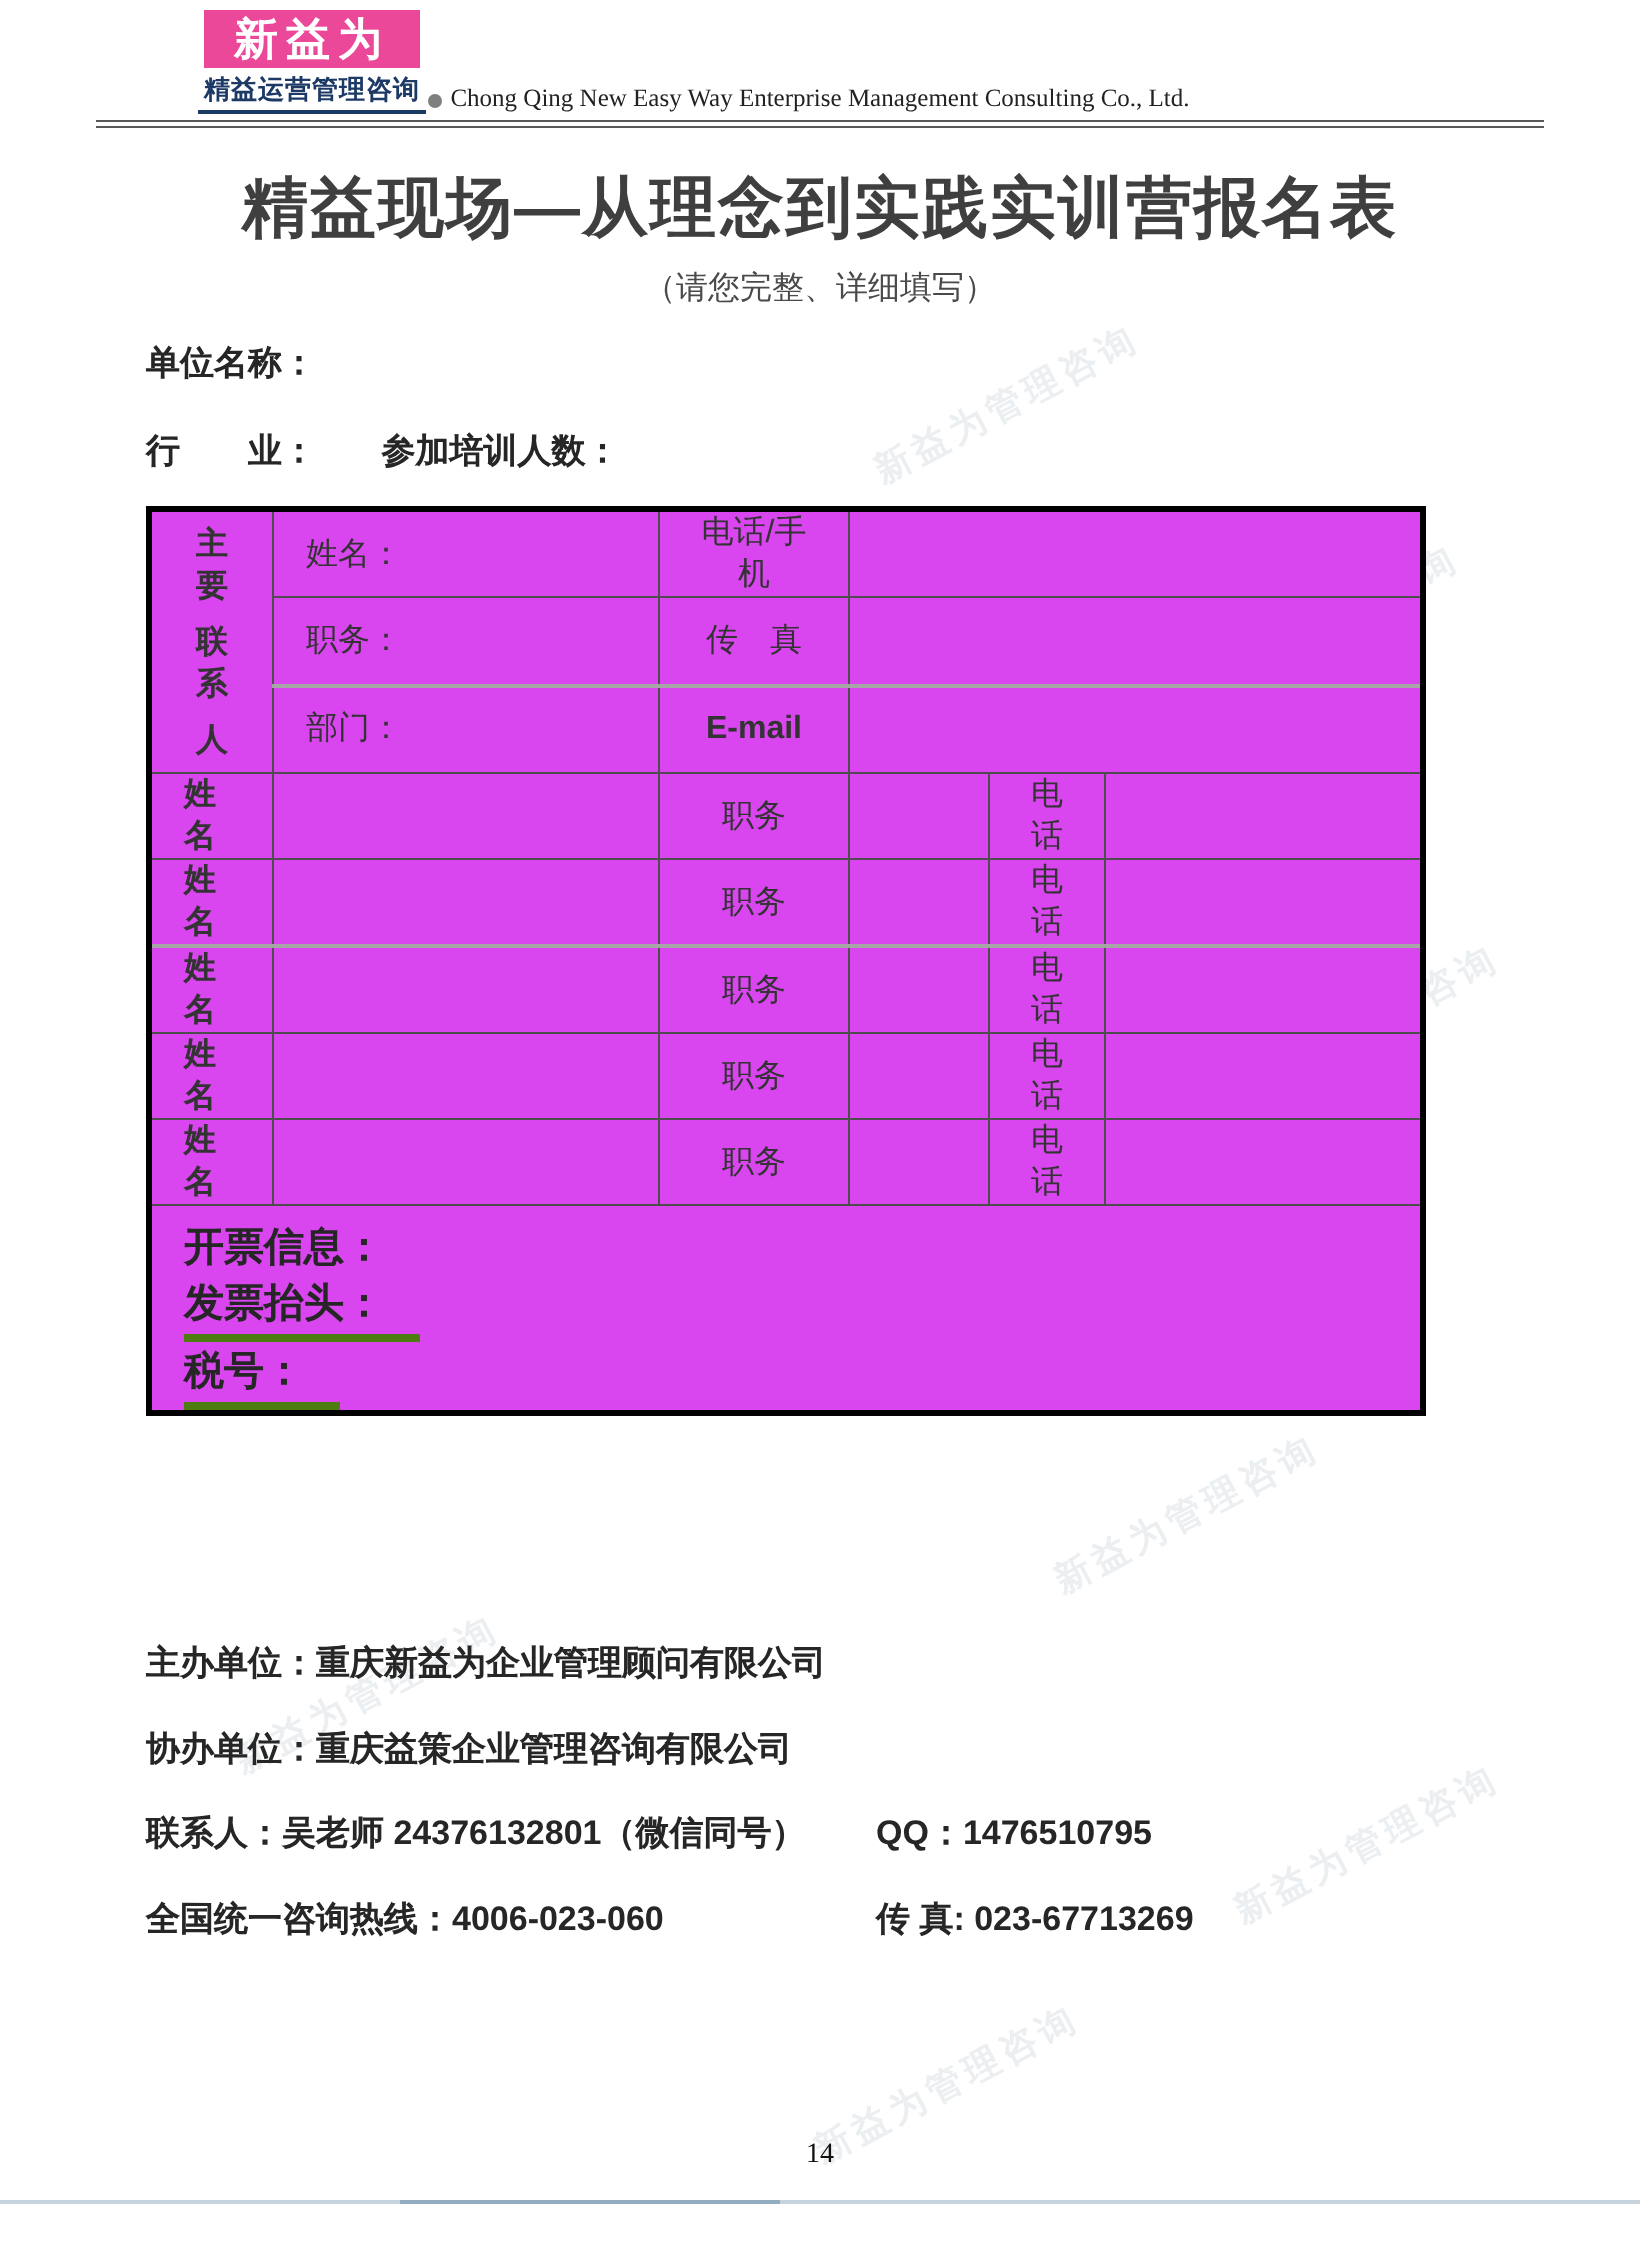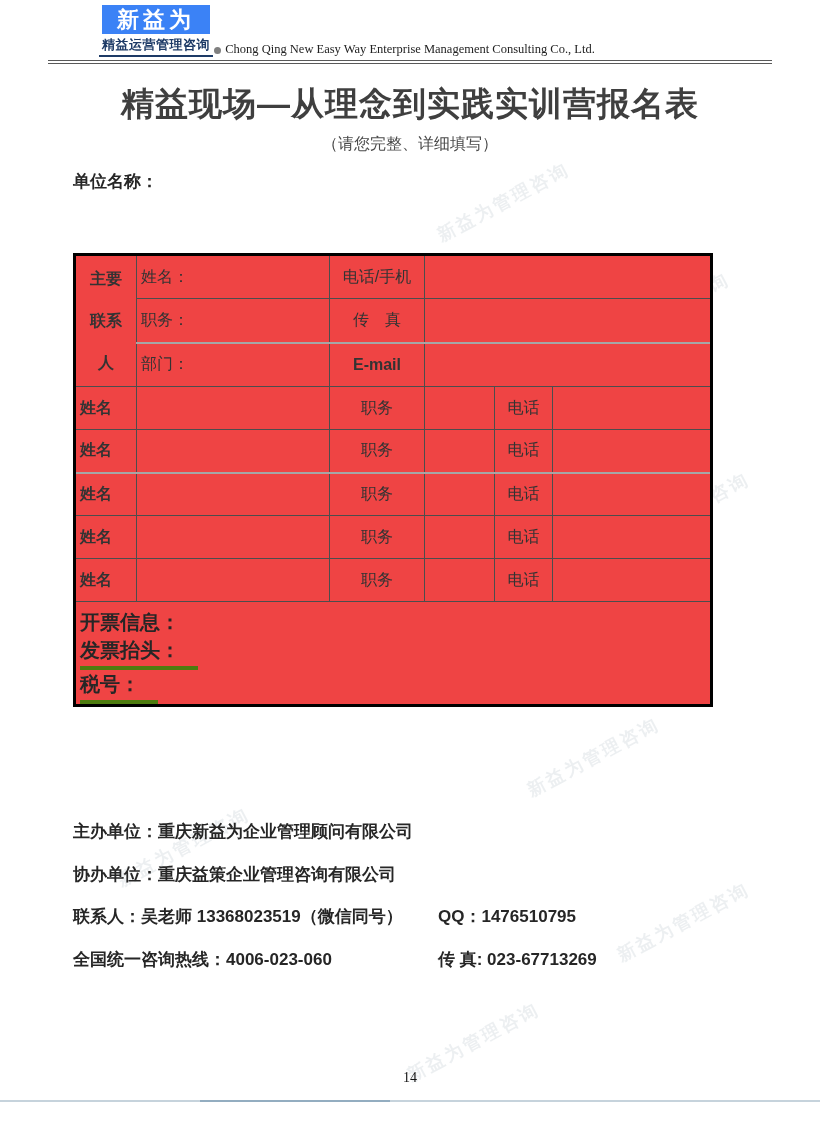--- a/index.html
+++ b/index.html
@@ -12,21 +12,21 @@
   }
   
   .wm {
     position:absolute; font-size:18px; font-weight:bold; letter-spacing:3px;
     color:#8fa0ac; opacity:0.16; transform:rotate(-28deg); white-space:nowrap;
     pointer-events:none;
   }
   
   .logo-box {
     position:absolute; left:102px; top:5px; width:108px; height:29px;
-    background:#3b82f6; color:#fff; display:flex; align-items:center; justify-content:center;
+    background:#ec4899; color:#fff; display:flex; align-items:center; justify-content:center;
     font-weight:bold; font-size:22px; letter-spacing:4px;
   }
   .logo-sub {
     position:absolute; left:99px; top:36px; width:114px;
     color:#1d3a66; font-weight:bold; font-size:13px; letter-spacing:0.5px;
     border-bottom:2px solid #1d3a66; padding-bottom:1px; text-align:center;
   }
   .logo-dot {
     position:absolute; left:214px; top:47px; width:7px; height:7px;
     background:#7f7f7f; border-radius:50%;
@@ -56,21 +56,21 @@
   .fl-company { top:170px; }
   .fl-industry { top:214px; }
   .fl-industry .participants { margin-left:28px; }
   
   table.reg {
     position:absolute; left:73px; top:253px; width:637px;
     border-collapse:collapse; table-layout:fixed;
     border:3px solid #000;
     font-size:16px; color:#333;
   }
-  table.reg td { border:1px solid #4d4d4d; padding:0 4px; background:#ef4444; overflow:hidden; }
+  table.reg td { border:1px solid #4d4d4d; padding:0 16px; background:#d946ef; overflow:hidden; }
   table.reg tr.r44 td { height:44px; }
   table.reg tr.r43 td { height:43px; }
   td.blue { background:#dae4f0; }
   td.center { text-align:center; padding:0 2px; }
   td.bold, .bold { font-weight:bold; }
   tr.gray-top td { border-top:2px solid #a6a6a6; }
   .rowhead-stack {
     display:flex; flex-direction:column; justify-content:space-around;
     height:126px; text-align:center; font-weight:bold;
   }
@@ -114,20 +114,24 @@
   </div>
   <div class="logo-sub">精益运营管理咨询</div>
   <div class="logo-dot"></div>
   <div class="company-en">Chong Qing New Easy Way Enterprise Management Consulting Co., Ltd.</div>
   <div class="header-rule"></div>
 
   <div class="doc-title">精益现场—从理念到实践实训营报名表</div>
   <div class="doc-subtitle">（请您完整、详细填写）</div>
 
   <div class="field-line fl-company">单位名称：</div>
+  <div class="field-line fl-industry">
+    <span>行　　业：</span>
+    <span class="participants">参加培训人数：</span>
+  </div>
 
   <table class="reg">
     <colgroup>
       <col style="width:62px">
         <col style="width:193px">
         <col style="width:95px">
       <col style="width:70px">
         <col style="width:58px">
         <col style="width:159px">
     </colgroup>
@@ -209,21 +213,21 @@
         </div>
       </td>
     </tr>
   </tbody>
     </table>
 
 
   <div class="info-line il-1">主办单位：重庆新益为企业管理顾问有限公司</div>
   <div class="info-line il-2">协办单位：重庆益策企业管理咨询有限公司</div>
   <div class="info-line il-3">
-    <span>联系人：吴老师 13368023519（微信同号）</span>
+    <span>联系人：吴老师 24376132801（微信同号）</span>
     <span class="col2">QQ：1476510795</span>
   </div>
   <div class="info-line il-4">
     <span>全国统一咨询热线：4006-023-060</span>
     <span class="col2">传 真: 023-67713269</span>
   </div>
 
   <div class="page-number">14</div>
   <div class="footer-rule"></div>
   <div class="footer-rule-dark"></div>

